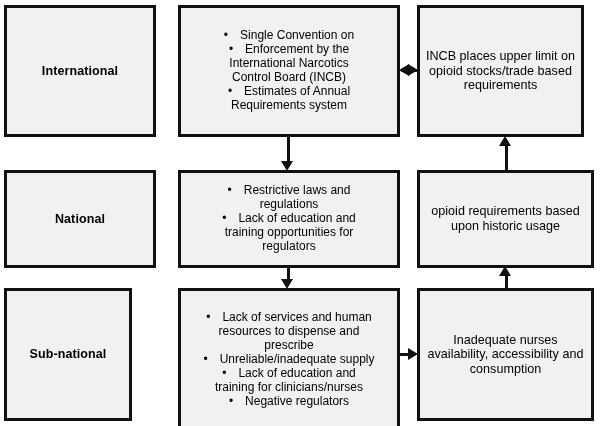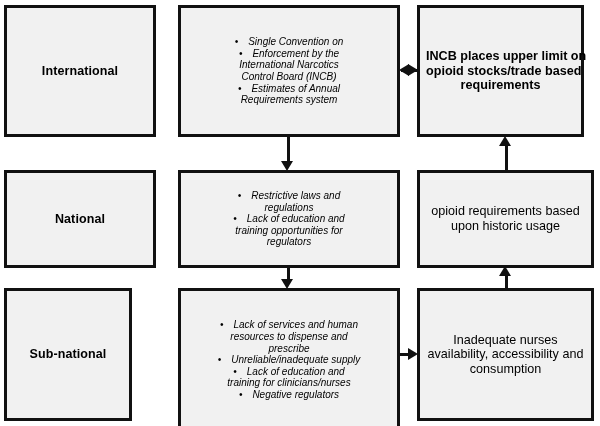--- a/index.html
+++ b/index.html
@@ -51,22 +51,21 @@
   .text-box .box-inner {
     font-size: 12.6px;
   }
   .text-box .line {
     display: block;
     white-space: nowrap;
   }
 
   
   .bullet-box .box-inner {
-    font-size: 10px;
-    font-style: italic;
+    font-size: 12px;
   }
   .bullet-list {
     list-style: none;
     margin: 0;
     padding: 0;
   }
   .bullet-item {
     margin: 0;
     padding: 0;
   }
@@ -82,21 +81,21 @@
     text-align: left;
   }
   .bullet-item .line.first {
     padding-left: 1.35em;
   }
 
   
   
   #b-intl-label   { left: 4px;   top: 5px;   width: 152px; height: 132px; }
   #b-intl-mid     { left: 178px; top: 5px;   width: 222px; height: 132px; }
-  #b-intl-right   { left: 417px; top: 5px;   width: 167px; height: 132px; font-weight: bold; }
+  #b-intl-right   { left: 417px; top: 5px;   width: 167px; height: 132px; }
 
   #b-natl-label   { left: 4px;   top: 170px; width: 152px; height: 98px;  }
   #b-natl-mid     { left: 178px; top: 170px; width: 222px; height: 98px;  }
   #b-natl-right   { left: 417px; top: 170px; width: 177px; height: 98px;  }
 
   #b-sub-label    { left: 4px;   top: 288px; width: 128px; height: 133px; }
   #b-sub-mid      { left: 178px; top: 288px; width: 222px; height: 144px; }
   #b-sub-right    { left: 417px; top: 288px; width: 177px; height: 133px; }
 
   

